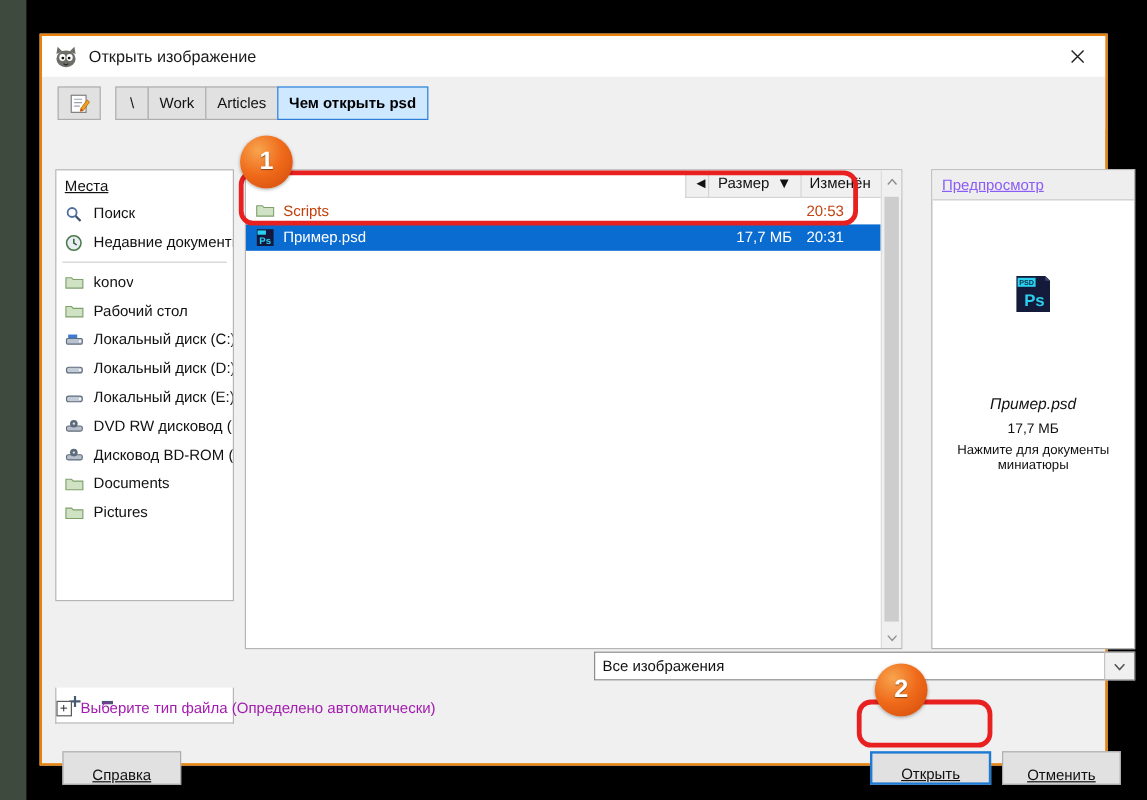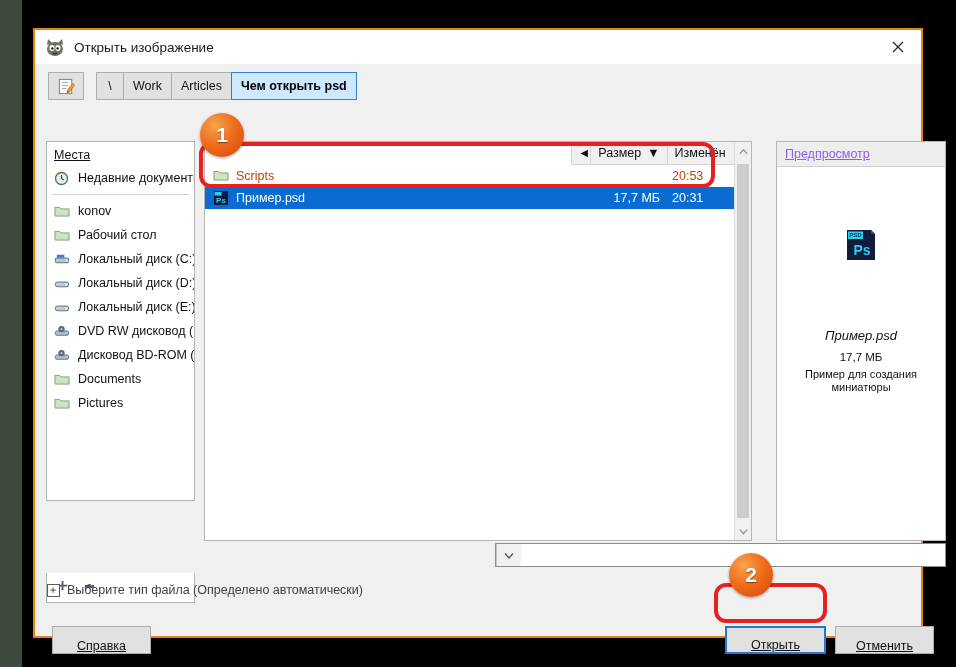--- a/index.html
+++ b/index.html
@@ -130,21 +130,21 @@
     position:absolute;left:460px;top:435px;width:451px;height:24px;
     background:#fff;border:1px solid #8c8c8c;box-sizing:border-box;
     display:flex;align-items:center;
   }
   .filterbox .ftext{flex:1;font-size:12.5px;color:#111;padding-left:6px;}
   .filterbox .fdrop{
     width:24px;align-self:stretch;background:#f0f0f0;border-left:1px solid #c4c4c4;
     display:flex;align-items:center;justify-content:center;color:#555;font-size:9px;
   }
   .expander{
-    position:absolute;left:12px;top:475px;font-size:12.5px;color:#404040;
+    position:absolute;left:12px;top:475px;font-size:12.5px;color:#a21caf;
     display:flex;align-items:center;gap:7px;cursor:default;
   }
   .expbox{
     width:11px;height:11px;border:1px solid #5a5a5a;background:#fff;
     display:flex;align-items:center;justify-content:center;font-size:10px;line-height:1;color:#111;
   }
   .btn{
     height:28px;min-width:96px;box-sizing:border-box;
     background:#e1e1e1;border:1px solid #adadad;
     font-size:12.5px;color:#111;display:flex;align-items:flex-end;justify-content:center;
@@ -218,20 +218,29 @@
       <div class="pathbtn">Work</div>
       <div class="pathbtn">Articles</div>
       <div class="pathbtn active">Чем открыть psd</div>
     </div>
 
     <div class="bodyarea">
 
       <div class="places">
         <div class="places-head"><u>Места</u></div>
 
+        <div class="place">
+          <span class="pi">
+            <svg viewBox="0 0 16 16" width="15" height="15">
+                <circle cx="6.5" cy="6.5" r="4" fill="none" stroke="#4f6fa0" stroke-width="1.6"></circle>
+                <path d="M9.6 9.6 L14 14" stroke="#3c5070" stroke-width="2"></path>
+              </svg>
+          </span>
+          <span class="pl">Поиск</span>
+        </div>
 
         <div class="place">
           <span class="pi">
             <svg viewBox="0 0 16 16" width="15" height="15">
                 <circle cx="8" cy="8" r="6.4" fill="#e9eef5" stroke="#4a7a4a" stroke-width="1.4"></circle>
                 <path d="M8 4.2 V8 L10.6 9.6" stroke="#2f5f2f" stroke-width="1.3" fill="none"></path>
               </svg>
           </span>
           <span class="pl">Недавние документы</span>
         </div>
@@ -403,25 +412,26 @@
             <svg viewBox="0 0 40 40" width="40" height="40">
               <path d="M6 6 H30 L34 10 V36 H6 Z" fill="#141a3a"></path>
               <path d="M30 6 L34 10 H30 Z" fill="#3b4570"></path>
               <rect x="7" y="7.5" width="15" height="7.5" fill="#2ad0f0"></rect>
               <text x="14.5" y="13.4" font-size="6" font-family="Liberation Sans, sans-serif" font-weight="bold" fill="#10304a" text-anchor="middle">PSD</text>
               <text x="21" y="31" font-size="14" font-family="Liberation Sans, sans-serif" font-weight="bold" fill="#2ad0f0" text-anchor="middle">Ps</text>
             </svg>
           </div>
           <div class="pv-name">Пример.psd</div>
           <div class="pv-size">17,7 МБ</div>
-          <div class="pv-hint">Пример для создания миниатюры</div>
+          <div class="pv-hint">Нажмите для документы миниатюры</div>
         </div>
       </div>
 
       <div class="filterbox">
+        <span class="ftext">Все изображения</span>
         <span class="fdrop">
           <svg viewBox="0 0 10 7" width="10" height="7">
               <path d="M1 1.5 L5 6 L9 1.5" stroke="#555" stroke-width="1.3" fill="none"></path>
             </svg>
         </span>
       </div>
 
       <div class="expander">
         <span class="expbox">
           <svg viewBox="0 0 9 9" width="7" height="7">

